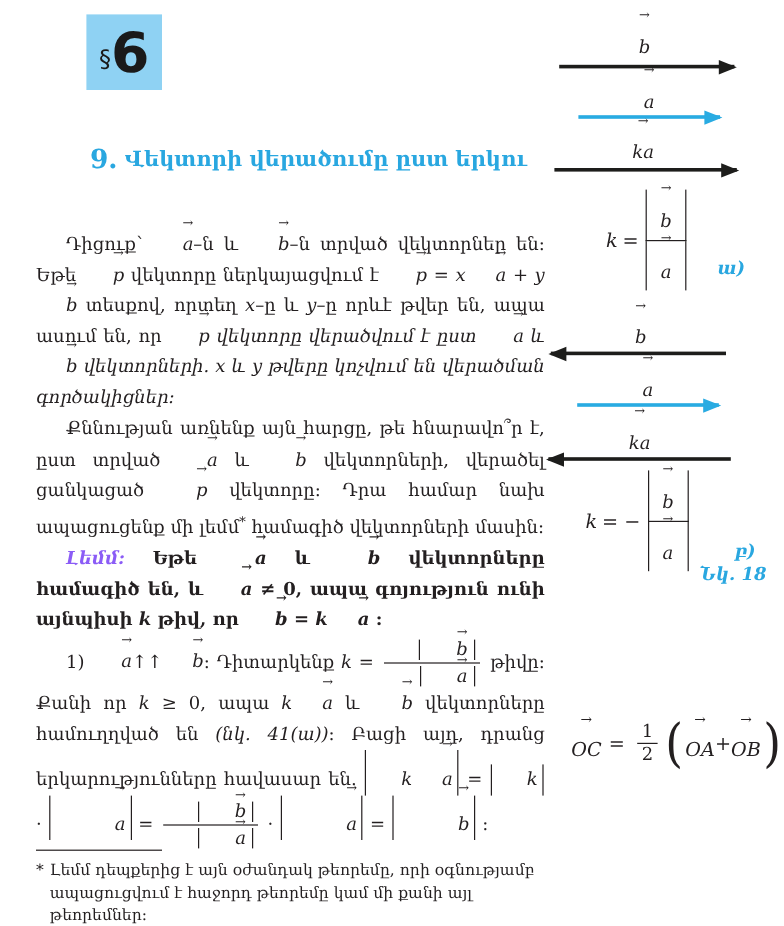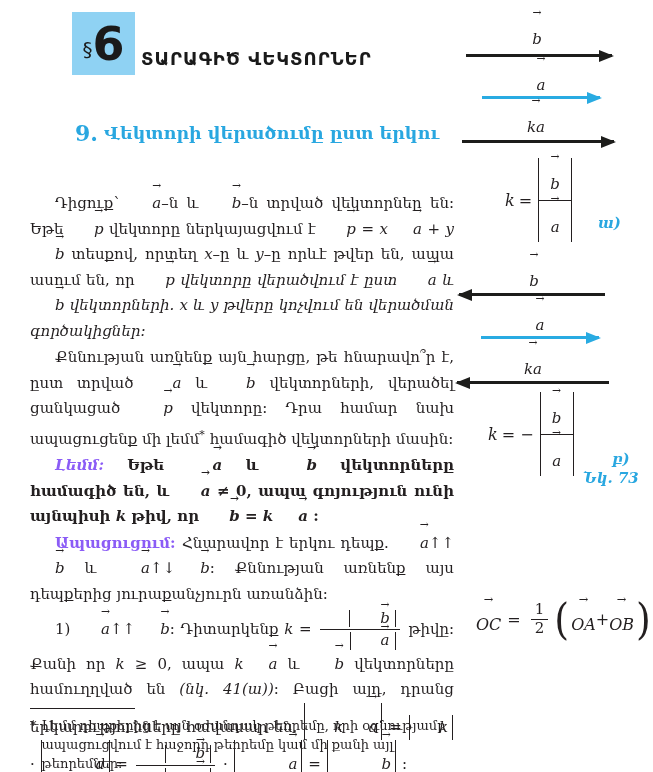--- a/index.html
+++ b/index.html
@@ -88,31 +88,29 @@
 </style>
 </head>
 <body>
 
 <div class="page">
 
   <div class="sec-box">
     <span class="sec-sym">§</span>
       <span class="sec-num">6</span>
   </div>
-  <h1 class="chapter-title">ՏԱՐԱԳԻԾ ՎԵԿՏՈՐՆԵՐ</h1>
 
   <div class="h17">
     <span class="h17-num">9.</span><span class="h17-text"><span>Վեկտորի վերածումը ըստ երկու</span><br></span>
   </div>
 
   <div class="text-col">
     <p class="para indent"><span>Դիցուք՝ </span><span class="v">a</span><span>–ն և </span><span class="v">b</span><span>–ն տրված վեկտորներ են: Եթե </span><span class="v">p</span><span> վեկտորը ներկայացվում է </span><span class="v">p</span><span> = </span><span class="i">x</span><span class="v">a</span><span> + </span><span class="i">y</span><span class="v">b</span><span> տեսքով, որտեղ </span><span class="i">x</span><span>–ը և </span><span class="i">y</span><span>–ը որևէ թվեր են, ապա ասում են, որ </span><span class="v">p</span><span> </span><span class="i">վեկտորը վերածվում է ըստ </span><span class="v i">a</span><span class="i"> և </span><span class="v i">b</span><span class="i"> վեկտորների. </span><span class="i">x</span><span class="i"> և </span><span class="i">y</span><span class="i"> թվերը կոչվում են վերածման գործակիցներ:</span></p>
     <p class="para indent"><span>Քննության առնենք այն հարցը, թե հնարավո՞ր է, ըստ տրված </span><span class="v">a</span><span> և </span><span class="v">b</span><span> վեկտորների, վերածել ցանկացած </span><span class="v">p</span><span> վեկտորը: Դրա համար նախ ապացուցենք մի լեմմ</span><span class="sup">*</span><span> համագիծ վեկտորների մասին:</span></p>
     <p class="para indent"><span class="i b blu">Լեմմ: </span><span class="b">Եթե </span><span class="v b">a</span><span class="b"> և </span><span class="v b">b</span><span class="b"> վեկտորները համագիծ են, և </span><span class="v b">a</span><span class="b"> ≠ 0, ապա գոյություն ունի այնպիսի </span><span class="i b">k</span><span class="b"> թիվ, որ </span><span class="v b">b</span><span class="b"> = </span><span class="i b">k</span><span class="v b">a</span><span class="b"> :</span></p>
-    <p class="para indent"><span class="b blu">Ապացուցում: </span><span>Հնարավոր է երկու դեպք. </span><span class="v">a</span><span>↑↑</span><span class="v">b</span><span> և </span><span class="v">a</span><span>↑↓</span><span class="v">b</span><span>: Քննության առնենք այս դեպքերից յուրաքանչյուրն առանձին:</span></p>
     <p class="para indent"><span>1) </span><span class="v">a</span><span>↑↑</span><span class="v">b</span><span>: Դիտարկենք </span><span class="i">k</span><span> = </span><span class="frac">
           <span class="fnum"><span class="v abs">b</span></span>
           <span class="fden"><span class="v abs">a</span></span>
         </span><span> թիվը: Քանի որ </span><span class="i">k</span><span> ≥ 0, ապա </span><span class="i">k</span><span class="v">a</span><span> և </span><span class="v">b</span><span> վեկտորները համուղղված են </span><span class="i">(նկ. 41(ա))</span><span>: Բացի այդ, դրանց երկարությունները հավասար են. </span><span class="abs"><span class="i">k</span><span class="v">a</span></span><span> = </span><span class="abs"><span class="i">k</span></span><span> · </span><span class="abs"><span class="v">a</span></span><span> = </span><span class="frac">
           <span class="fnum"><span class="v abs">b</span></span>
           <span class="fden"><span class="v abs">a</span></span>
         </span><span> · </span><span class="abs"><span class="v">a</span></span><span> = </span><span class="abs"><span class="v">b</span></span><span> :</span></p>
   </div>
 
   <div class="panel" style="left:458px;top:16px;width:164px;height:136px;">
@@ -153,21 +151,21 @@
     <span class="bigfrac">
       <span class="cell top">
           <span class="v">b</span>
         </span>
       <span class="cell">
           <span class="v">a</span>
         </span>
     </span>
   </div>
   <div class="fig-tag" style="left:612px;top:450px;">բ)</div>
-  <div class="fig-caption" style="left:583px;top:469px;">Նկ. 73</div>
+  <div class="fig-caption" style="left:583px;top:469px;">Նկ. 18</div>
 
   <div class="ocf" style="left:476px;top:600px;">
     <span class="v">OC</span>
     <span class="rel" style="margin:0 6px;">=</span>
     <span class="halffrac">
       <span class="fnum">1</span>
       <span class="fden">2</span>
     </span>
     <span class="paren">(</span>
     <span class="v">OA</span>

